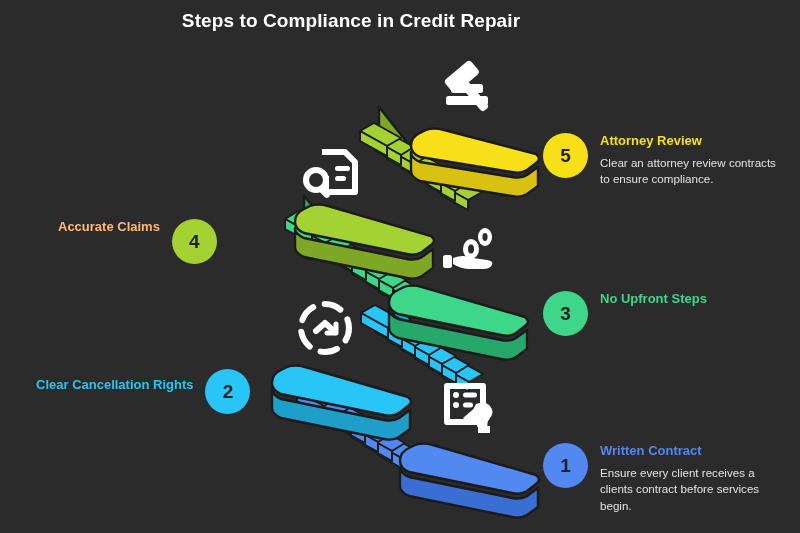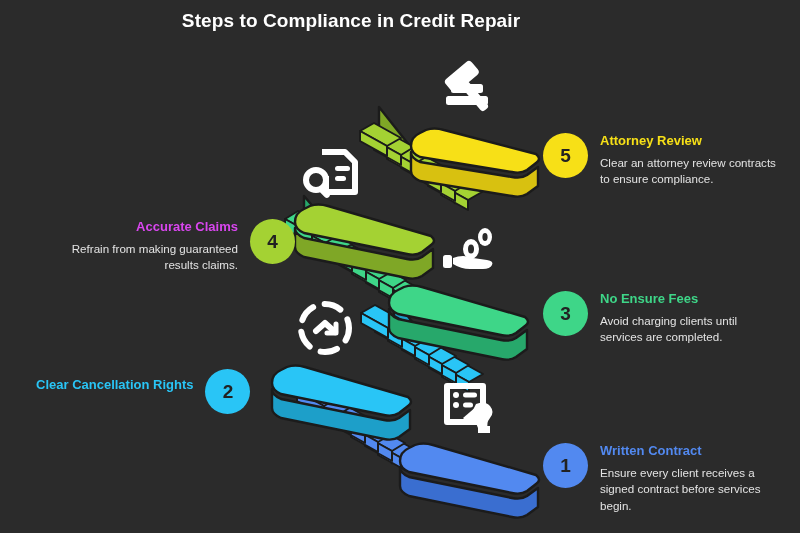--- a/index.html
+++ b/index.html
@@ -265,41 +265,39 @@
     <div class="badge" style="background:#f7e017;">5</div>
     <div class="step-text">
       <span class="step-title" style="color:#f7e017;">Attorney Review</span>
       <span class="step-desc">Clear an attorney review contracts to ensure compliance.</span>
     </div>
   </div>
 
   <div class="step-block left" id="step-4">
     <div class="badge" style="background:#a4d233;">4</div>
     <div class="step-text">
-      <span class="step-title" style="color:#d946ef;">Accurate Claims</span>
-      <span class="step-desc">Refrain from making guaranteed results claims.</span>
+      <span class="step-title" style="color:#fdba74;">Accurate Claims</span>
     </div>
   </div>
 
   <div class="step-block right" id="step-3">
     <div class="badge" style="background:#3ed688;">3</div>
     <div class="step-text">
-      <span class="step-title" style="color:#3ed688;">No Ensure Fees</span>
-      <span class="step-desc">Avoid charging clients until services are completed.</span>
+      <span class="step-title" style="color:#3ed688;">No Upfront Steps</span>
     </div>
   </div>
 
   <div class="step-block left" id="step-2">
     <div class="badge" style="background:#29c5f6;">2</div>
     <div class="step-text">
       <span class="step-title" style="color:#29c5f6;margin-top:8px;">Clear Cancellation Rights</span>
     </div>
   </div>
 
   <div class="step-block right" id="step-1">
     <div class="badge" style="background:#5289f0;">1</div>
     <div class="step-text">
       <span class="step-title" style="color:#5289f0;">Written Contract</span>
-      <span class="step-desc">Ensure every client receives a signed contract before services begin.</span>
+      <span class="step-desc">Ensure every client receives a clients contract before services begin.</span>
     </div>
   </div>
 
 </div>
 
 </body></html>

